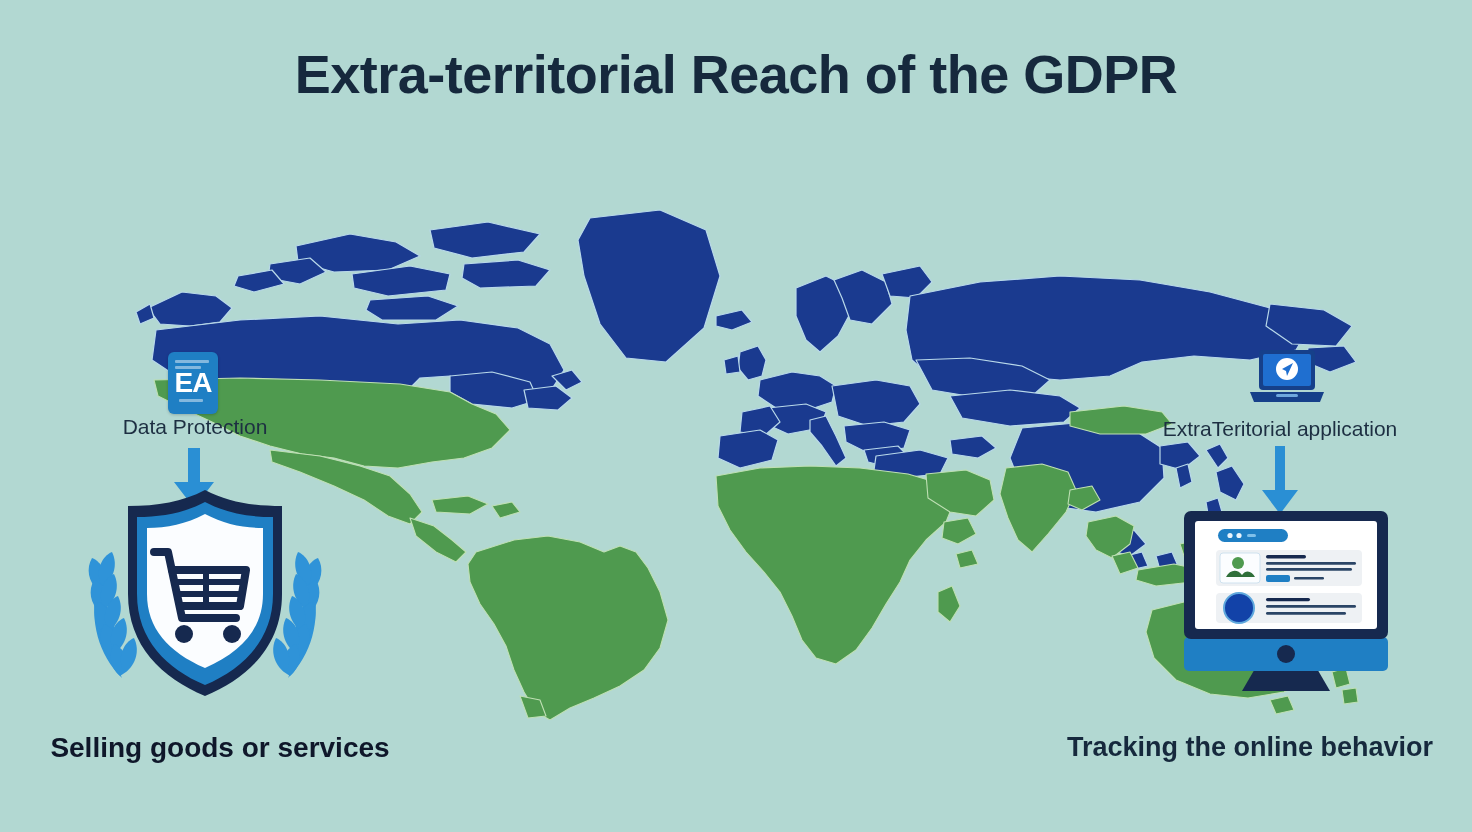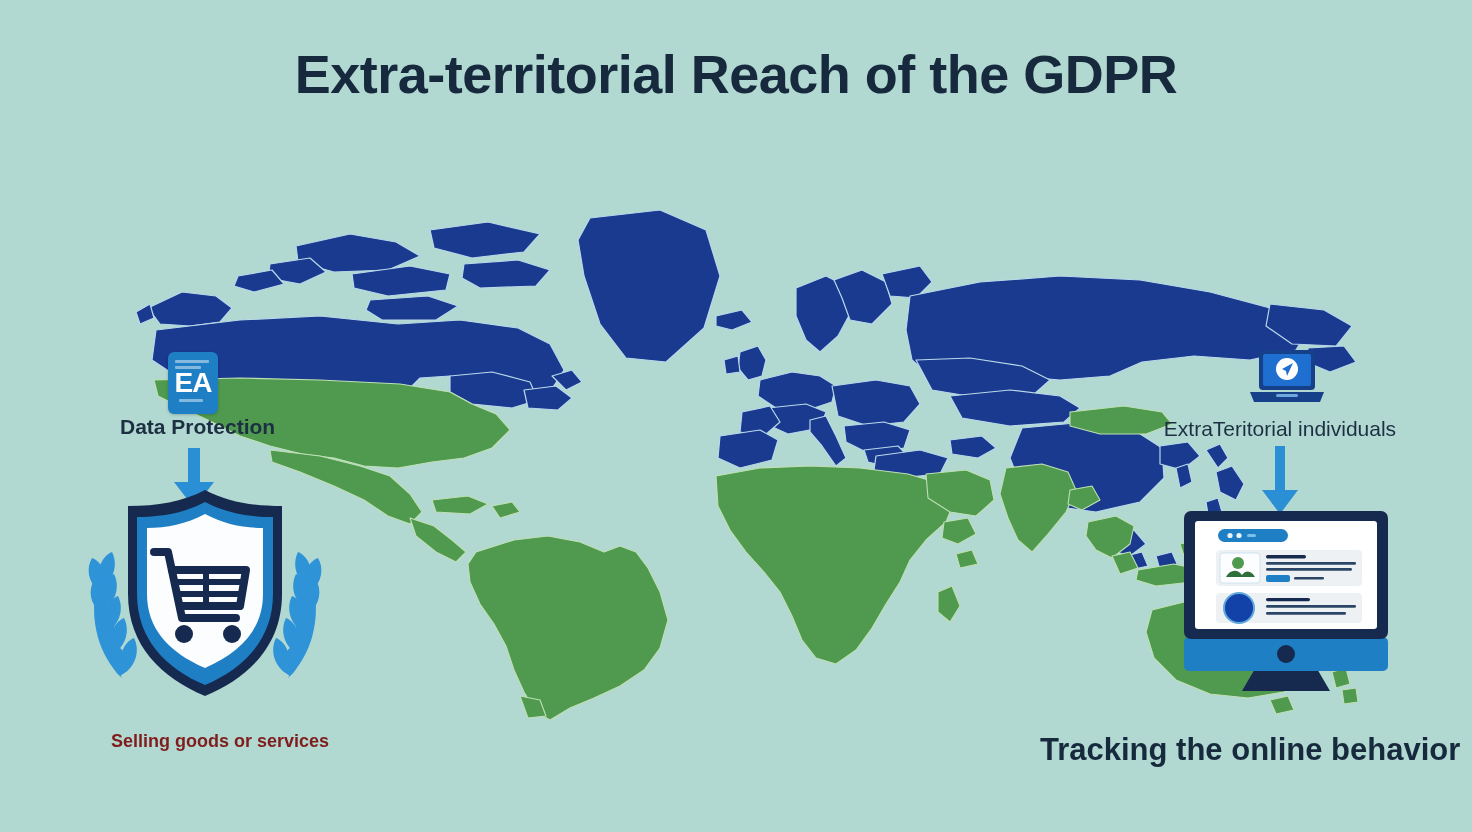--- a/index.html
+++ b/index.html
@@ -57,45 +57,45 @@
   .ea-card .ln1{left:7px;top:8px;width:34px;height:3px;}
   .ea-card .ln2{left:7px;top:14px;width:26px;height:3px;}
   .ea-card .ln3{left:11px;top:47px;width:24px;height:3px;}
   .ea-text{
     position:absolute;inset:0;
     display:flex;align-items:center;justify-content:center;
     color:#fff;font-size:28px;font-weight:bold;line-height:1;
     letter-spacing:-1px;
   }
 
-  #lbl-data-protection{left:120px;top:415px;width:150px;font-weight:bold;}
+  #lbl-data-protection{left:120px;top:415px;width:150px;}
 
   
   #arrow-left{position:absolute;left:170px;top:448px;width:48px;height:62px;}
 
   
   #shield-group{position:absolute;left:70px;top:482px;width:270px;height:220px;}
   #shield-group svg{width:100%;height:100%;display:block;}
 
-  #cap-left{left:20px;top:730px;width:400px;font-size:18px;font-weight:bold;line-height:1.28;color:#7f1d1d;}
+  #cap-left{left:20px;top:730px;width:400px;font-size:28px;font-weight:bold;line-height:1.28;color:#0f172a;}
 
   
   #laptop-badge{left:1246px;top:348px;width:82px;height:60px;}
   #laptop-badge svg{width:100%;height:100%;display:block;}
 
   #lbl-extraterritorial{left:1155px;top:417px;width:250px;}
 
   
   #arrow-right{position:absolute;left:1258px;top:446px;width:44px;height:70px;}
 
   
   #monitor{position:absolute;left:1178px;top:505px;width:216px;height:190px;}
   #monitor svg{width:100%;height:100%;display:block;}
 
-  #cap-right{left:1040px;top:730px;width:420px;font-size:31px;font-weight:bold;line-height:1.28;color:#16293d;}
+  #cap-right{left:1040px;top:730px;width:420px;font-size:27px;font-weight:bold;line-height:1.28;color:#16293d;}
 </style>
 </head>
 <body>
 
 <div id="stage">
 
   <div class="title">Extra-territorial Reach of the GDPR</div>
 
   <div class="map">
     <svg viewBox="0 0 1240 520" preserveAspectRatio="none">
@@ -291,21 +291,21 @@
     <svg viewBox="0 0 82 60">
       <rect x="13" y="2" width="56" height="40" rx="4" fill="#16408a"></rect>
       <rect x="17" y="6" width="48" height="32" rx="2" fill="#1f6fd0"></rect>
       <circle cx="41" cy="21" r="11" fill="#ffffff"></circle>
       <path d="M47,15 L36,21 L40,23 L41,28 Z" fill="#1f6fd0"></path>
       <path d="M4,44 L78,44 L74,54 L8,54 Z" fill="#16408a"></path>
       <rect x="30" y="46" width="22" height="3" rx="1.5" fill="#6fa8dd"></rect>
     </svg>
   </div>
 
-  <div class="cap-label" id="lbl-extraterritorial">ExtraTeritorial individuals</div>
+  <div class="cap-label" id="lbl-extraterritorial">ExtraTeritorial application</div>
 
   <div id="arrow-right">
     <svg viewBox="0 0 44 70">
       <path d="M17,0 L27,0 L27,44 L40,44 L22,68 L4,44 L17,44 Z" fill="#2a8fd4"></path>
     </svg>
   </div>
 
   <div id="monitor">
     <svg viewBox="0 0 216 190">
 

